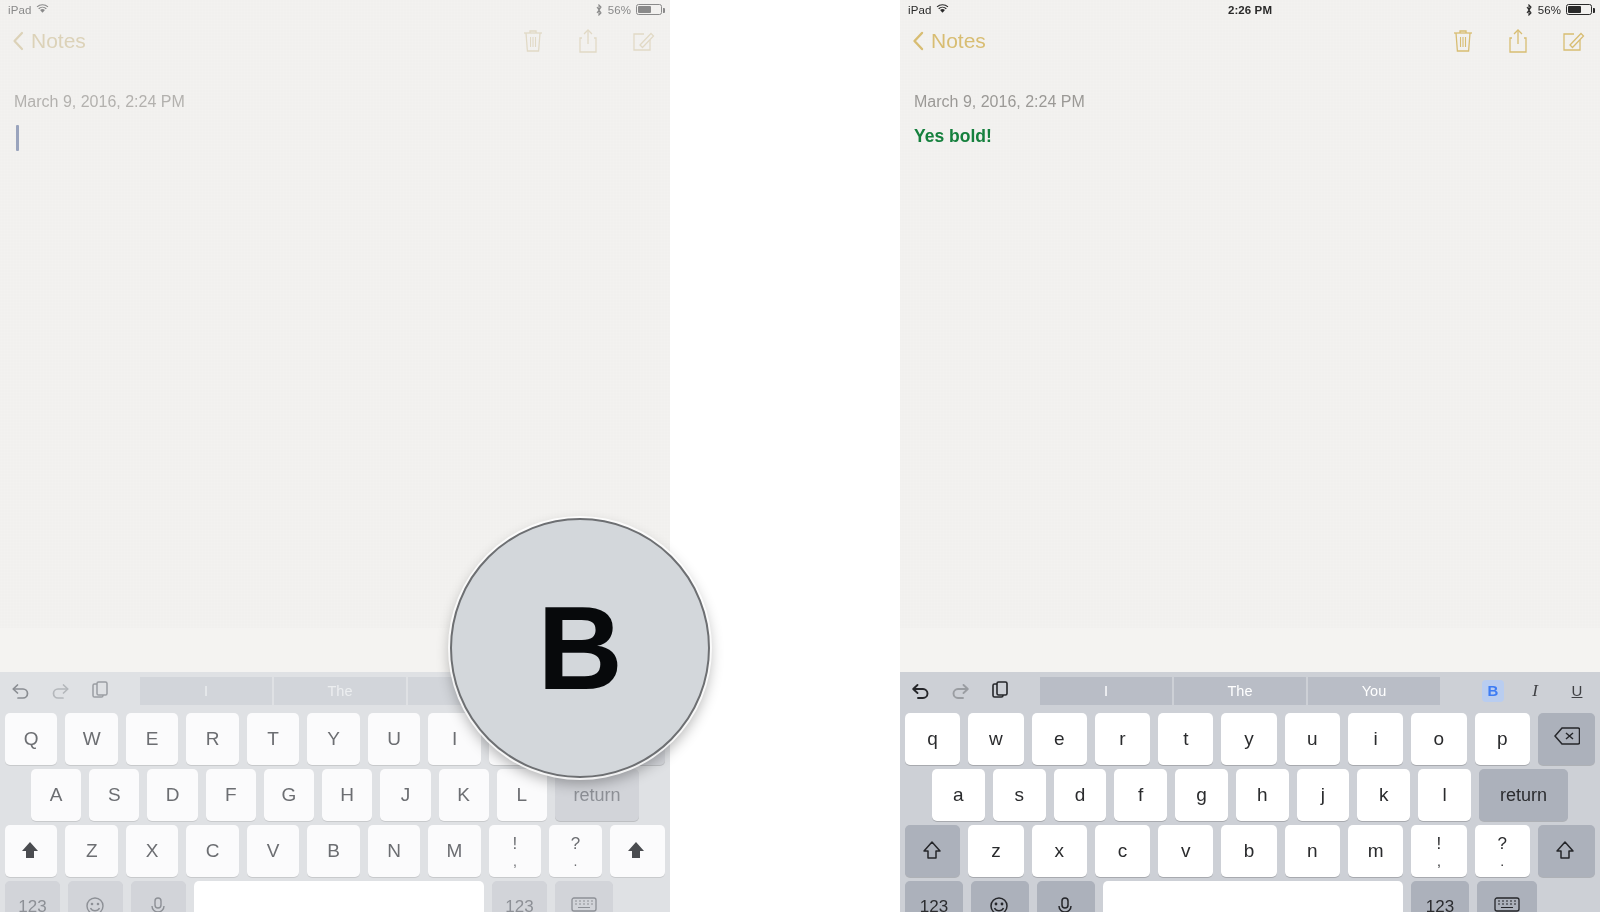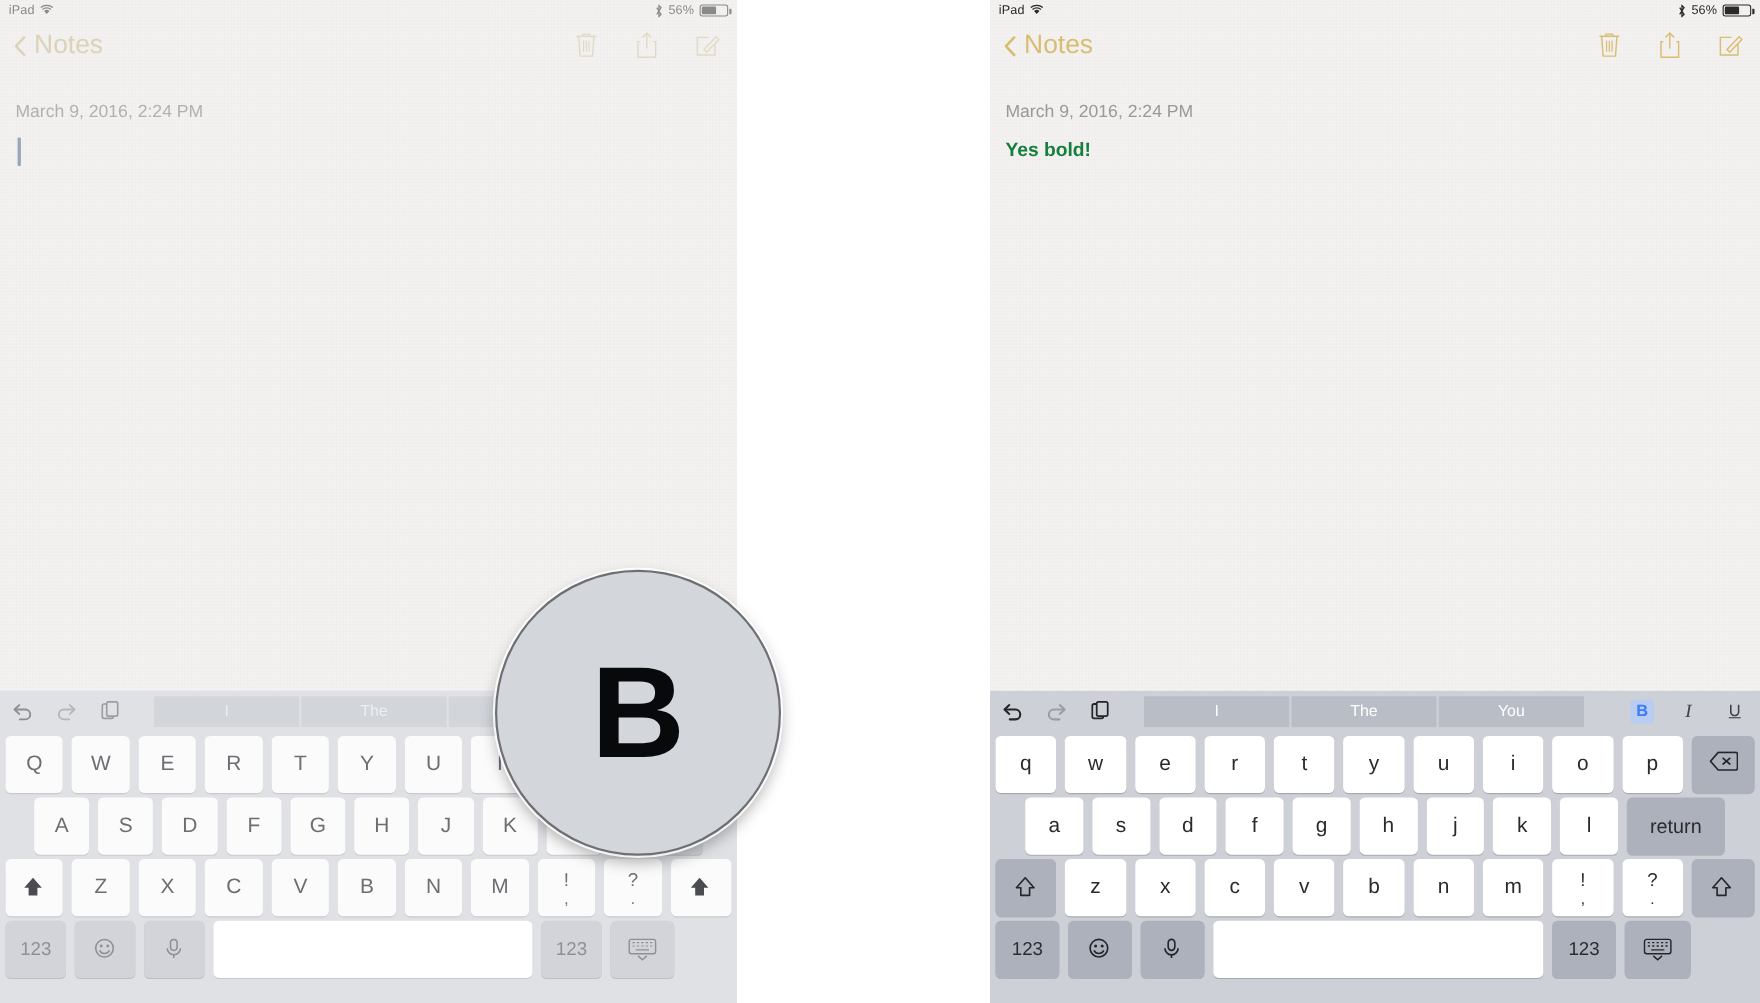--- a/index.html
+++ b/index.html
@@ -50,38 +50,38 @@
     content:""; position:absolute; right:-3.5px; top:3px;
     width:2px; height:5px; background: currentColor; border-radius:0 1px 1px 0;
   }
   .batt-fill { position:absolute; left:1px; top:1px; bottom:1px; background: currentColor; border-radius:1px; }
 
   
   .navbar { position: absolute; top: 19px; left:0; right:0; height: 44px; }
   .nav-back {
     position:absolute; left: 12px; top: 0; height: 44px;
     display:flex; align-items:center; gap: 7px;
-    font-size: 24px;
+    font-size: 21px;
   }
   .chev { width: 12px; height: 20px; }
   .nav-actions { position:absolute; right: 14px; top:0; height:44px; display:flex; align-items:center; gap: 30px; }
   .nav-ico { width: 25px; height: 27px; display:block; }
 
   .panel-left  .nav-back, .panel-left .nav-ico  { color:#dcd2b8; }
   .panel-right .nav-back, .panel-right .nav-ico { color:#d8bd72; }
   .panel-left  .nav-ico { opacity:.75; }
 
   
   .note-date { position:absolute; left: 14px; font-size: 16px; color:#b3b1ae; }
   .panel-right .note-date { color: #9b9996; }
   .note-body { position:absolute; left: 14px; font-size: 17.5px; color:#15803d; font-weight: bold; }
   .caret { position:absolute; width: 2.5px; background:#9aa4bd; border-radius:1px; }
 
   
-  .kb { position:absolute; left:0; right:0; bottom:0; height: 284px; }
+  .kb { position:absolute; left:0; right:0; bottom:0; height: 240px; }
   .kb-right { background:#cdd0d6; }
   .panel-left .kb { background:#dfe1e4; }
 
   .kb-toolbar { position:absolute; top:0; left:0; right:0; height: 37px; }
   .tb-icons { position:absolute; left: 10px; top: 0; height:37px; display:flex; align-items:center; gap: 19px; }
   .tb-ico { width: 21px; height: 21px; display:block; }
   .tb-sugs { position:absolute; left: 140px; top: 5px; height: 28px; display:flex; }
   .sug {
     width: 132px; height: 28px; display:flex; align-items:center; justify-content:center;
     font-size: 14.5px; color:#fff;
@@ -349,20 +349,21 @@
       <div class="sb-left">
         <span>iPad</span>
         <span class="wifi-ico">
           <svg viewBox="0 0 14 11" width="13" height="10">
               <path d="M7 9.6 L4.3 6.6 a4 4 0 0 1 5.4 0 Z" fill="currentColor"></path>
               <path d="M2.8 5.2 a6.2 6.2 0 0 1 8.4 0" stroke="currentColor" stroke-width="1.3" fill="none"></path>
               <path d="M1 3.2 a8.8 8.8 0 0 1 12 0" stroke="currentColor" stroke-width="1.3" fill="none"></path>
             </svg>
         </span>
       </div>
+      <div class="sb-mid">2:26 PM</div>
       <div class="sb-right">
         <span class="bt-ico">
           <svg viewBox="0 0 8 12" width="8" height="12">
               <path d="M2 3 L6 9 L4 11 L4 1 L6 3 L2 9" stroke="currentColor" stroke-width="1.1" fill="none"></path>
             </svg>
         </span>
         <span>56%</span>
         <span class="batt">
             <i class="batt-fill" style="width:56%"></i>
           </span>

